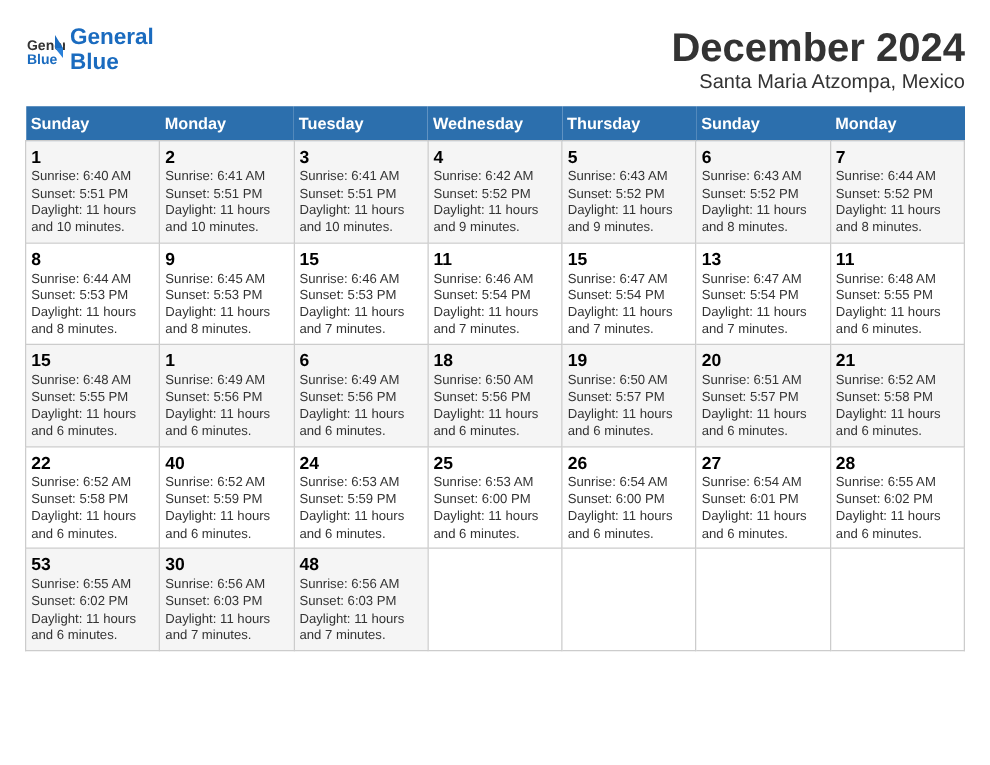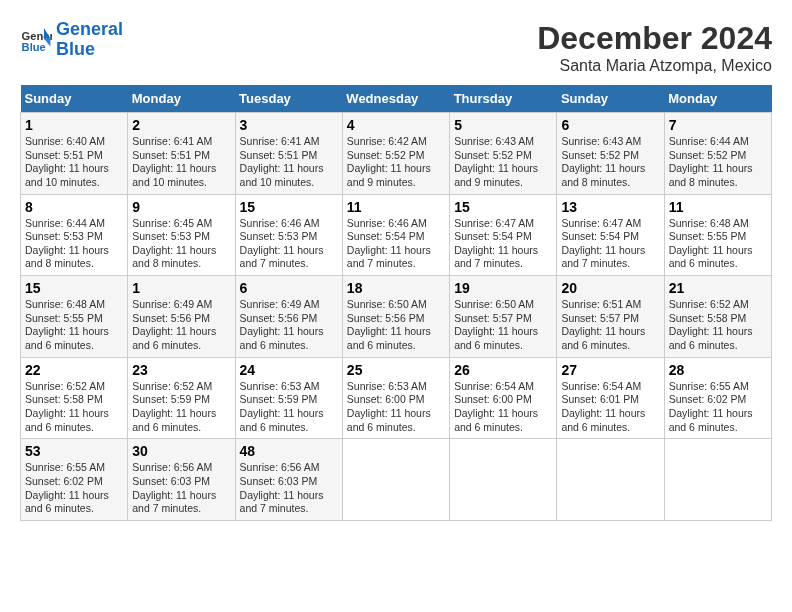--- a/index.html
+++ b/index.html
@@ -211,21 +211,21 @@
           <span class="day-num">21</span>
           <div class="day-info">Sunrise: 6:52 AM<br>Sunset: 5:58 PM<br>Daylight: 11 hours and 6 minutes.</div>
         </td>
       </tr>
       <tr>
         <td>
           <span class="day-num">22</span>
           <div class="day-info">Sunrise: 6:52 AM<br>Sunset: 5:58 PM<br>Daylight: 11 hours and 6 minutes.</div>
         </td>
         <td>
-          <span class="day-num">23</span>
+          <span class="day-num">40</span>
           <div class="day-info">Sunrise: 6:52 AM<br>Sunset: 5:59 PM<br>Daylight: 11 hours and 6 minutes.</div>
         </td>
         <td>
           <span class="day-num">24</span>
           <div class="day-info">Sunrise: 6:53 AM<br>Sunset: 5:59 PM<br>Daylight: 11 hours and 6 minutes.</div>
         </td>
         <td>
           <span class="day-num">25</span>
           <div class="day-info">Sunrise: 6:53 AM<br>Sunset: 6:00 PM<br>Daylight: 11 hours and 6 minutes.</div>
         </td>

